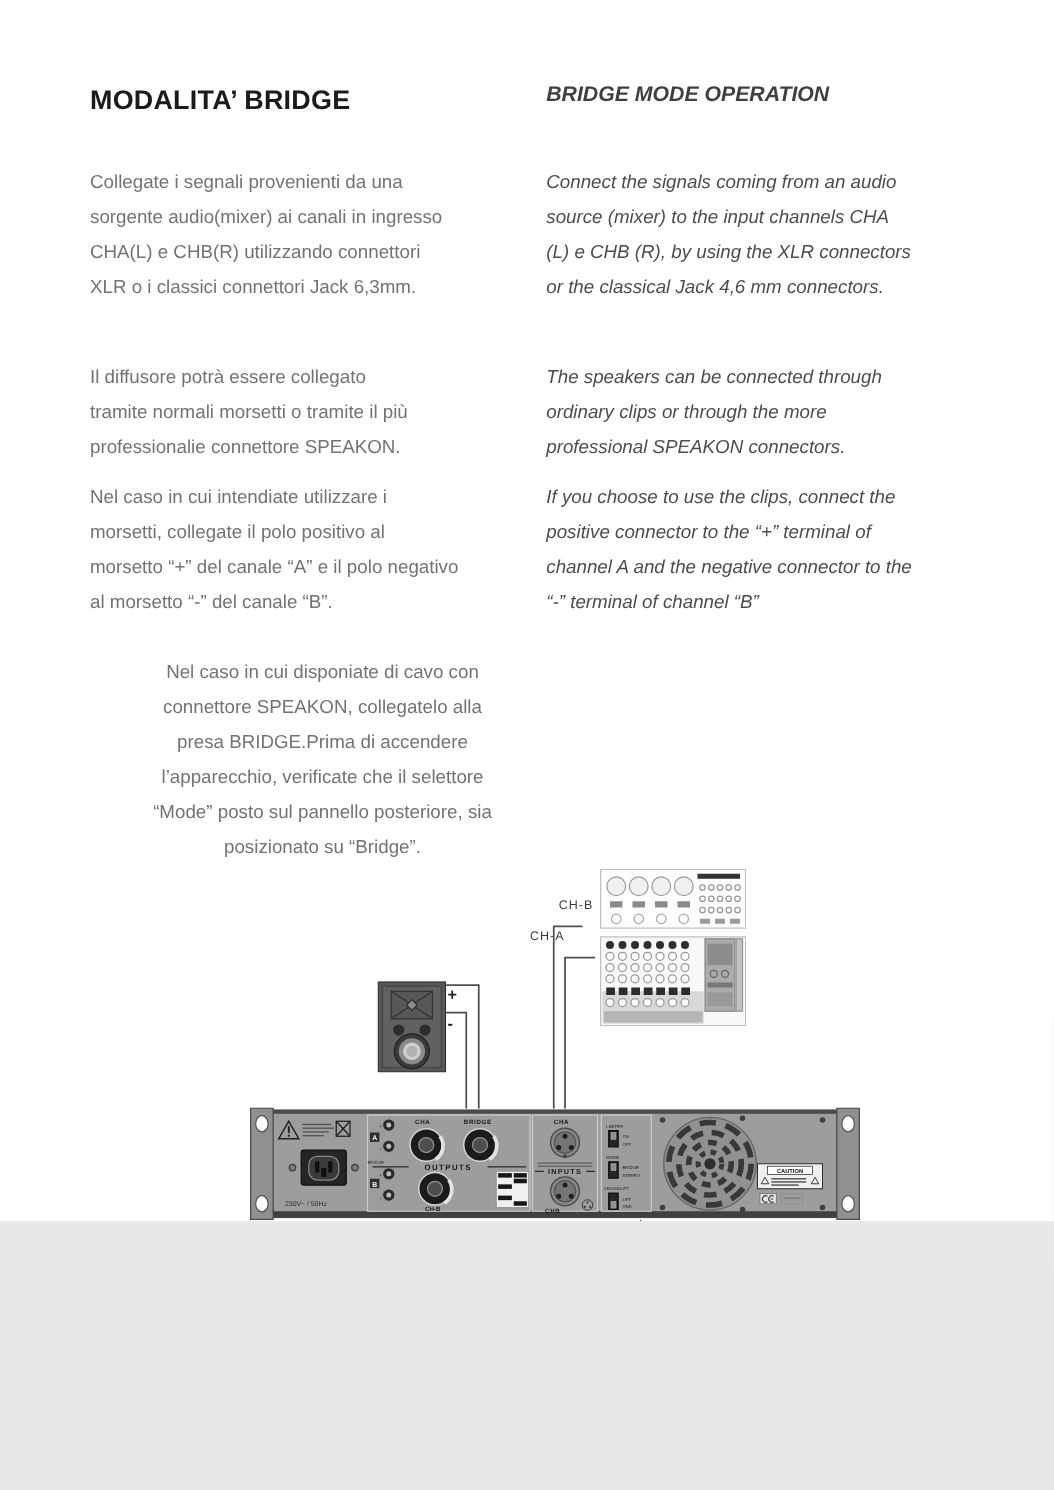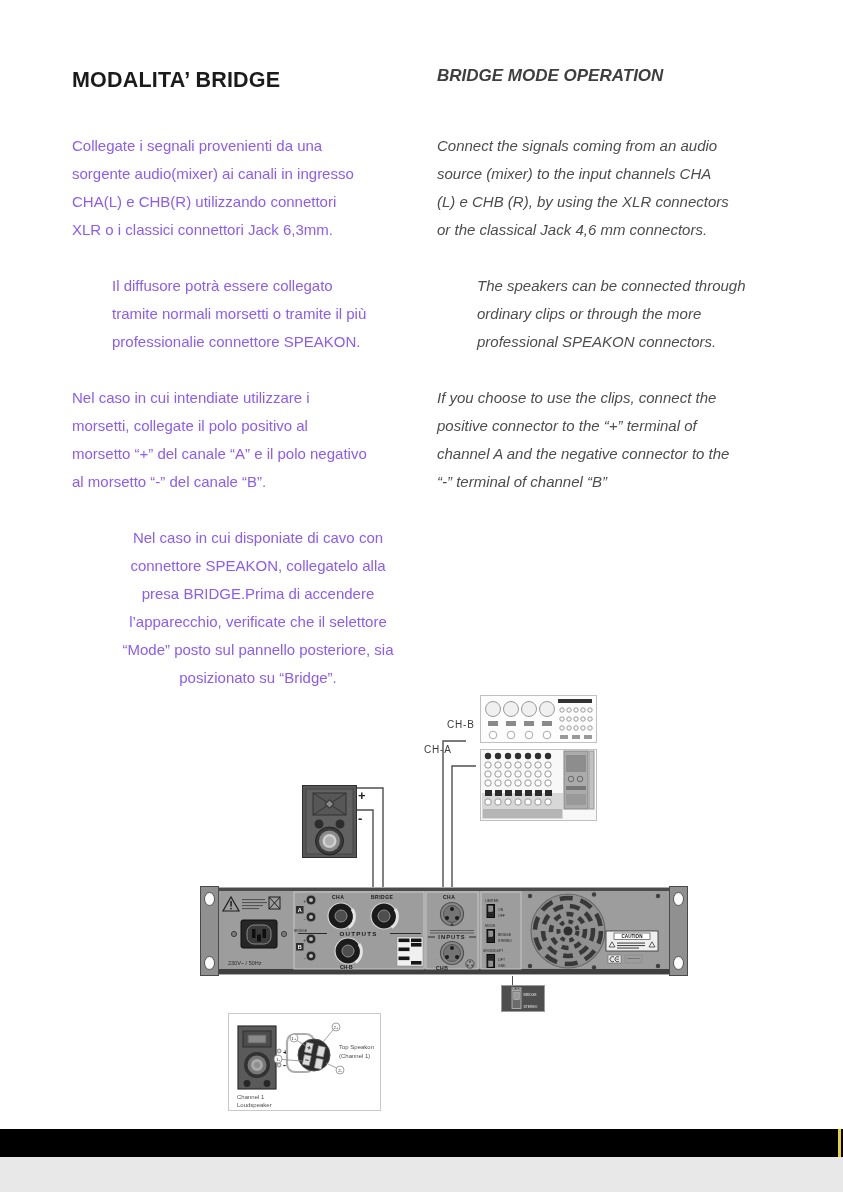--- a/index.html
+++ b/index.html
@@ -1,24 +1,24 @@
 <!DOCTYPE html>
 <html><head>
 <meta charset="utf-8">
 <style>
   html,body{margin:0;padding:0;background:#e8e8e8;}
-  .page{position:relative;width:843px;height:1157px;background:#ffffff;overflow:hidden;
+  .page{position:relative;width:843px;height:977px;background:#ffffff;overflow:hidden;
         font-family:"Liberation Sans",sans-serif;}
   .abs{position:absolute;}
   .title-it{left:72px;top:68px;font-size:21.5px;font-weight:bold;color:#1b1b1b;letter-spacing:.2px;}
   .title-en{left:437px;top:66px;font-size:17px;font-weight:bold;font-style:italic;color:#3f3f3f;}
   .para{white-space:pre-line;font-size:15px;line-height:28px;width:372px;}
-  .para.it{color:#8b5cf6;}
+  .para.it{color:#737373;}
   .para.en{font-style:italic;color:#4d4d4d;}
-  .p-row1{top:132px;} .p-row2{top:272px;margin-left:40px;} .p-row3{top:384px;} .p-row4{top:524px;text-align:center;}
+  .p-row1{top:132px;} .p-row2{top:288px;} .p-row3{top:384px;} .p-row4{top:524px;text-align:center;}
   .col-it{left:72px;} .col-en{left:437px;}
   .wire-label{font-size:10px;letter-spacing:.8px;color:#3a3a3a;}
   .polarity{font-size:13px;font-weight:bold;color:#222;line-height:12px;}
   .mode-wire{left:512px;top:976px;width:0;height:9px;border-left:1.5px solid #4f4f4f;}
   .footer{left:0;top:1129px;width:843px;height:63px;background:#000;}
   .footer-edge{left:838px;top:1129px;width:3px;height:63px;background:#e8d324;}
   svg text{font-family:"Liberation Sans",sans-serif;}
 </style>
 </head>
 <body>

